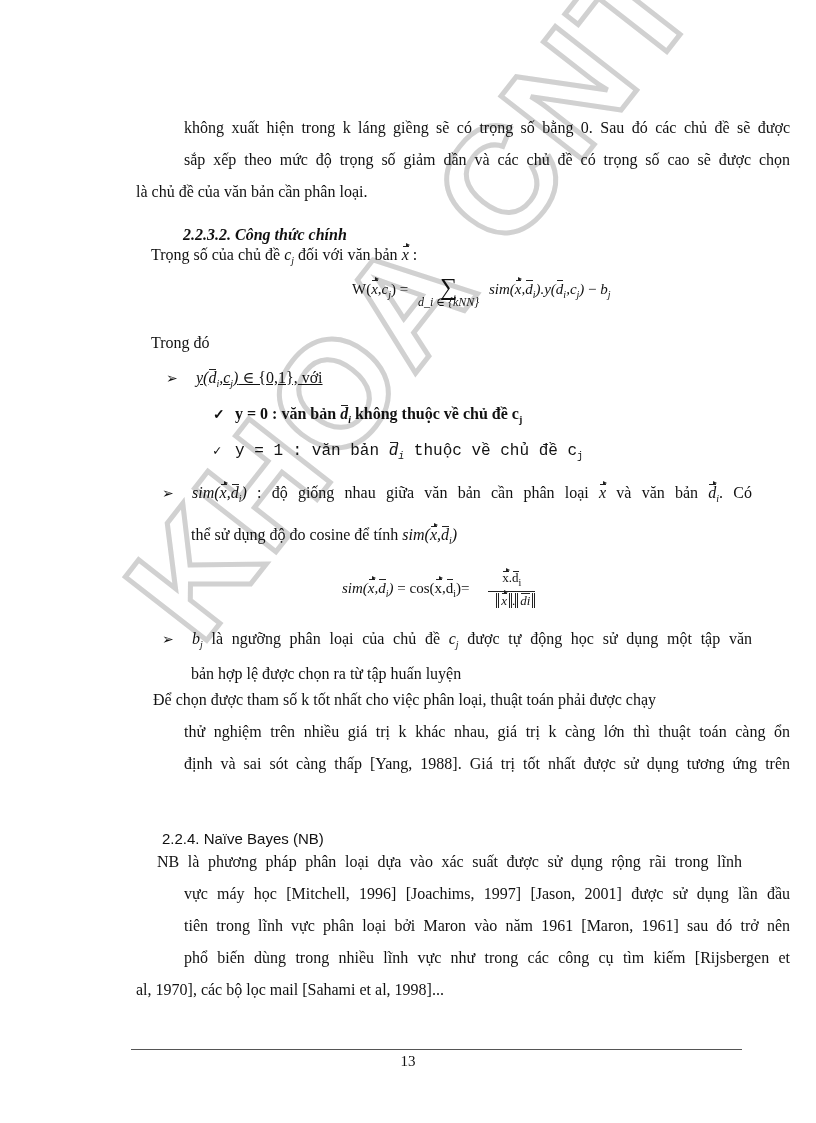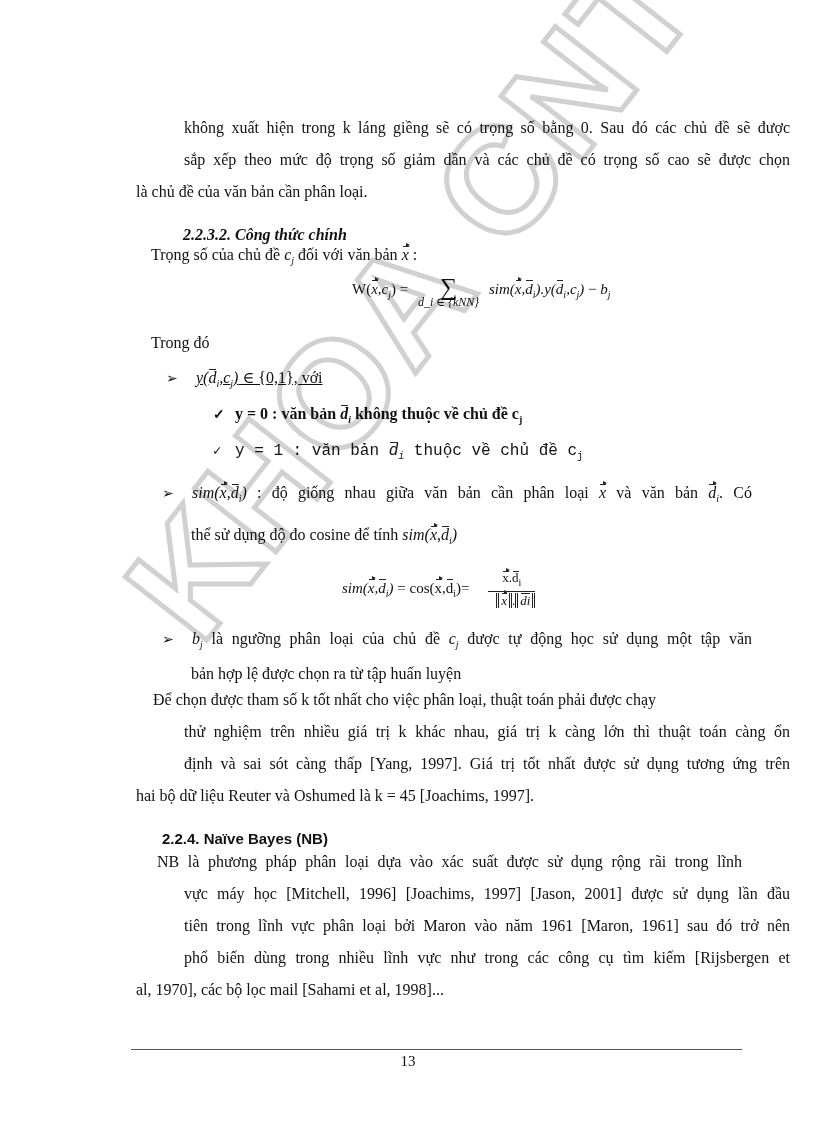--- a/index.html
+++ b/index.html
@@ -2,21 +2,21 @@
 <html><head>
 <meta charset="utf-8">
 <style>
   html, body { margin: 0; padding: 0; background: #ffffff; }
   body { width: 816px; height: 1123px; position: relative; overflow: hidden;
          font-family: "Liberation Serif", "DejaVu Serif", serif; color: #111; }
   .page { position: absolute; left: 0; top: 0; width: 816px; height: 1123px; }
   .line { position: absolute; font-size: 16px; line-height: 20px; white-space: nowrap; }
   .just { width: 606px; text-align: justify; text-align-last: justify; margin-left: 48px; }
   .heading-ital { font-weight: bold; font-style: italic; }
-  .heading-sans { font-family: "Liberation Sans", "DejaVu Sans", sans-serif; font-weight: bold; font-size: 15px; }
+  .heading-sans { font-family: "Liberation Sans", "DejaVu Sans", sans-serif; font-weight: normal; font-size: 15px; }
   .math { font-style: italic; }
   .vec { position: relative; display: inline-block; }
   .vec::before { content: ""; position: absolute; left: 1px; right: 0; top: 1px; border-top: 1px solid #222; }
   .vec.arrow::after { content: ""; position: absolute; right: -1px; top: -2px; border-left: 4px solid #222; border-top: 2px solid transparent; border-bottom: 2px solid transparent; }
   .sub { font-size: 10px; vertical-align: -4px; }
   .formula { position: absolute; font-size: 15px; line-height: 20px; white-space: nowrap; }
   .sum { display: inline-block; position: relative; text-align: center; margin: 0 6px; vertical-align: middle; }
   .sum .sigma { font-size: 24px; font-style: normal; line-height: 22px; display: block; }
   .sum .lim { font-size: 12px; display: block; line-height: 8px; }
   .bullet-arrow { display: inline-block; width: 30px; font-size: 14px; }
@@ -86,22 +86,21 @@
     </span>
   </div>
 
   <div class="line" style="left:162px; top:629px; width:590px; text-align:justify; text-align-last:justify;">
     <span class="bullet-arrow">➢</span><span class="math">b<span class="sub">j</span></span><span> là ngưỡng phân loại của chủ đề </span><span class="math">c<span class="sub">j</span></span><span> được tự động học sử dụng một tập văn</span>
   </div>
   <div class="line" style="left:191px; top:664px;">bản hợp lệ được chọn ra từ tập huấn luyện</div>
 
   <div class="line" style="left:153px; top:690px;">Để chọn được tham số k tốt nhất cho việc phân loại, thuật toán phải được chạy</div>
   <div class="line just" style="left:136px; top:722px;">thử nghiệm trên nhiều giá trị k khác nhau, giá trị k càng lớn thì thuật toán càng ổn</div>
-  <div class="line just" style="left:136px; top:754px;">định và sai sót càng thấp [Yang, 1997]. Giá trị tốt nhất được sử dụng tương ứng trên</div>
-  <div class="line" style="left:136px; top:786px;">hai bộ dữ liệu Reuter và Oshumed là k = 45 [Joachims, 1997].</div>
+  <div class="line just" style="left:136px; top:754px;">định và sai sót càng thấp [Yang, 1988]. Giá trị tốt nhất được sử dụng tương ứng trên</div>
 
   <div class="line heading-sans" style="left:162px; top:829px;">2.2.4.  Naïve Bayes (NB)</div>
 
   <div class="line" style="left:157px; top:852px; width:585px; text-align:justify; text-align-last:justify;">NB là phương pháp phân loại dựa vào xác suất được sử dụng rộng rãi trong lĩnh</div>
   <div class="line just" style="left:136px; top:884px;">vực máy học [Mitchell, 1996] [Joachims, 1997] [Jason, 2001] được sử dụng lần đầu</div>
   <div class="line just" style="left:136px; top:916px;">tiên trong lĩnh vực phân loại bởi Maron vào năm 1961 [Maron, 1961] sau đó trở nên</div>
   <div class="line just" style="left:136px; top:948px;">phổ biến dùng trong nhiều lĩnh vực như trong các công cụ tìm kiếm [Rijsbergen et</div>
   <div class="line" style="left:136px; top:980px;">al, 1970], các bộ lọc mail [Sahami et al, 1998]...</div>
 
   <div class="footer-rule"></div>

